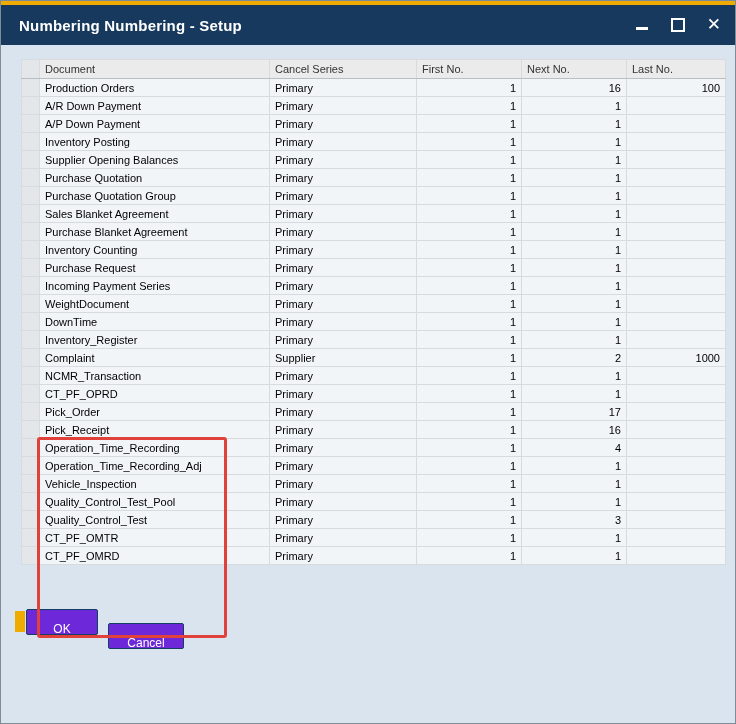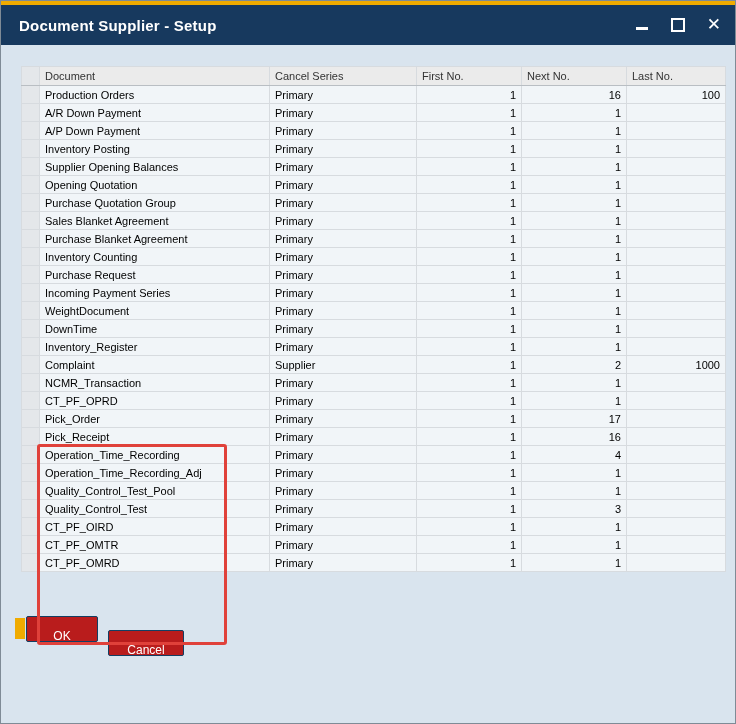--- a/index.html
+++ b/index.html
@@ -26,21 +26,21 @@
     letter-spacing: 0.2px; flex: 1;
   }
   .controls { display: flex; align-items: center; gap: 22px; }
   .ctrl { cursor: pointer; display: inline-flex; align-items: center; justify-content: center; }
   .ctrl-min { width: 14px; height: 14px; position: relative; }
   .ctrl-min::after { content:""; position: absolute; left: 1px; right: 1px; bottom: 2px; height: 3px; background: #ffffff; }
   .ctrl-max { width: 14px; height: 14px; border: 2px solid #ffffff; }
   .ctrl-close { color: #ffffff; font-size: 17px; font-weight: bold; line-height: 14px; }
 
   .content { padding: 14px 12px 0 20px; }
-  .table-wrap { position: relative; width: 568px; margin-top: 7px; }
+  .table-wrap { position: relative; width: 568px; }
   table { border-collapse: collapse; table-layout: fixed; width: 704px; background: #f1f5f8; }
   th, td {
     border: 1px solid #d7dbdf;
     font-size: 11px;
     overflow: hidden; white-space: nowrap;
   }
   thead th {
     height: 19px; background: #ebebeb; color: #333333;
     font-weight: normal; text-align: left; padding: 0 5px;
     border-bottom: 1px solid #b9bec3;
@@ -60,36 +60,36 @@
     pointer-events: none;
   }
 
   .footer {
     display: flex; align-items: center;
     margin: 29px 0 0 -6px;
   }
   .mode-indicator { width: 10px; height: 21px; background: #f0ab00; display: inline-block; }
   .btn {
     height: 21px; min-width: 72px;
-    background: #b91c1c; color: #ffffff;
+    background: #6d28d9; color: #ffffff;
     border: 1px solid #123f63; border-radius: 2px;
     font-family: "Liberation Sans", sans-serif;
     font-size: 12px; padding: 12px 14px;
     margin-left: 1px; cursor: pointer;
   }
   .btn + .btn { margin-left: 10px; min-width: 76px; margin-top: 29px; }
 </style>
 </head>
 <body>
 
 <div class="window">
   <div class="accent-bar"></div>
 
   <div class="titlebar">
-    <span class="title">Document Supplier - Setup</span>
+    <span class="title">Numbering Numbering - Setup</span>
     <div class="controls">
       <span class="ctrl ctrl-min"></span>
       <span class="ctrl ctrl-max"></span>
       <span class="ctrl ctrl-close">✕</span>
     </div>
   </div>
 
   <div class="content">
     <div class="table-wrap">
       <table>
@@ -147,21 +147,21 @@
             <tr>
               <td class="sel"></td>
               <td class="doc">Supplier Opening Balances</td>
               <td class="series">Primary</td>
               <td class="num">1</td>
               <td class="num">1</td>
               <td class="num"></td>
             </tr>
             <tr>
               <td class="sel"></td>
-              <td class="doc">Opening Quotation</td>
+              <td class="doc">Purchase Quotation</td>
               <td class="series">Primary</td>
               <td class="num">1</td>
               <td class="num">1</td>
               <td class="num"></td>
             </tr>
             <tr>
               <td class="sel"></td>
               <td class="doc">Purchase Quotation Group</td>
               <td class="series">Primary</td>
               <td class="num">1</td>
@@ -283,40 +283,40 @@
             <tr>
               <td class="sel"></td>
               <td class="doc">Operation_Time_Recording_Adj</td>
               <td class="series">Primary</td>
               <td class="num">1</td>
               <td class="num">1</td>
               <td class="num"></td>
             </tr>
             <tr>
               <td class="sel"></td>
+              <td class="doc">Vehicle_Inspection</td>
+              <td class="series">Primary</td>
+              <td class="num">1</td>
+              <td class="num">1</td>
+              <td class="num"></td>
+            </tr>
+            <tr>
+              <td class="sel"></td>
               <td class="doc">Quality_Control_Test_Pool</td>
               <td class="series">Primary</td>
               <td class="num">1</td>
               <td class="num">1</td>
               <td class="num"></td>
             </tr>
             <tr>
               <td class="sel"></td>
               <td class="doc">Quality_Control_Test</td>
               <td class="series">Primary</td>
               <td class="num">1</td>
               <td class="num">3</td>
-              <td class="num"></td>
-            </tr>
-            <tr>
-              <td class="sel"></td>
-              <td class="doc">CT_PF_OIRD</td>
-              <td class="series">Primary</td>
-              <td class="num">1</td>
-              <td class="num">1</td>
               <td class="num"></td>
             </tr>
             <tr>
               <td class="sel"></td>
               <td class="doc">CT_PF_OMTR</td>
               <td class="series">Primary</td>
               <td class="num">1</td>
               <td class="num">1</td>
               <td class="num"></td>
             </tr>

